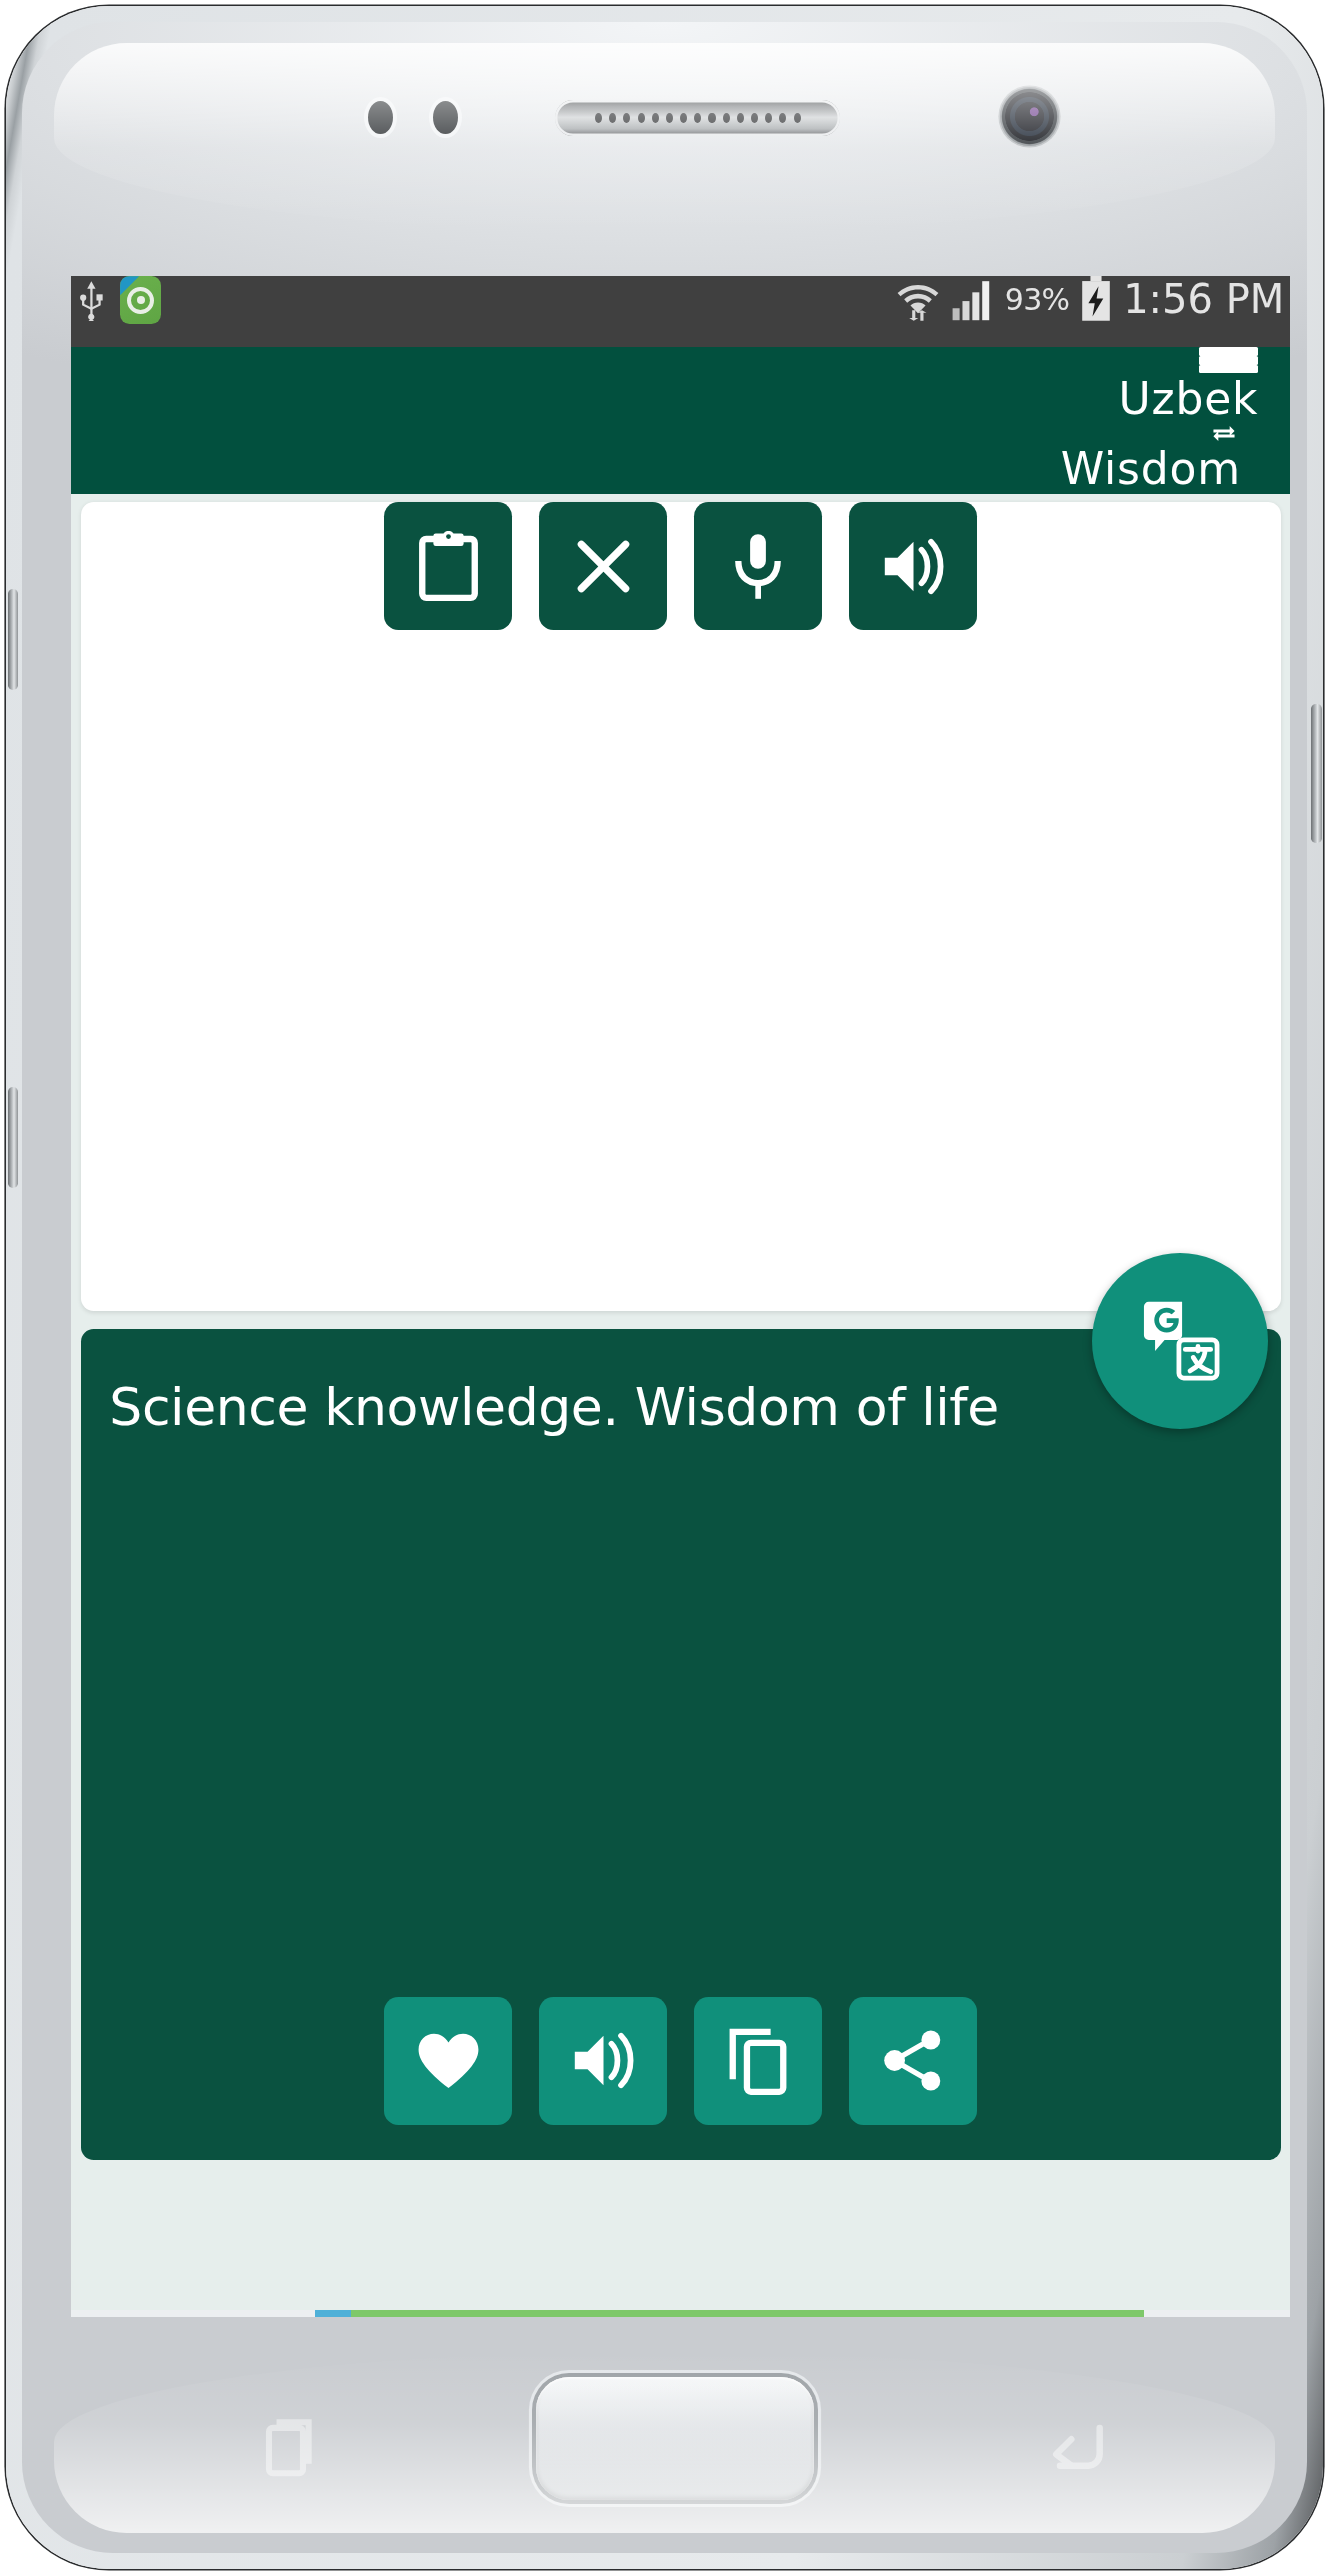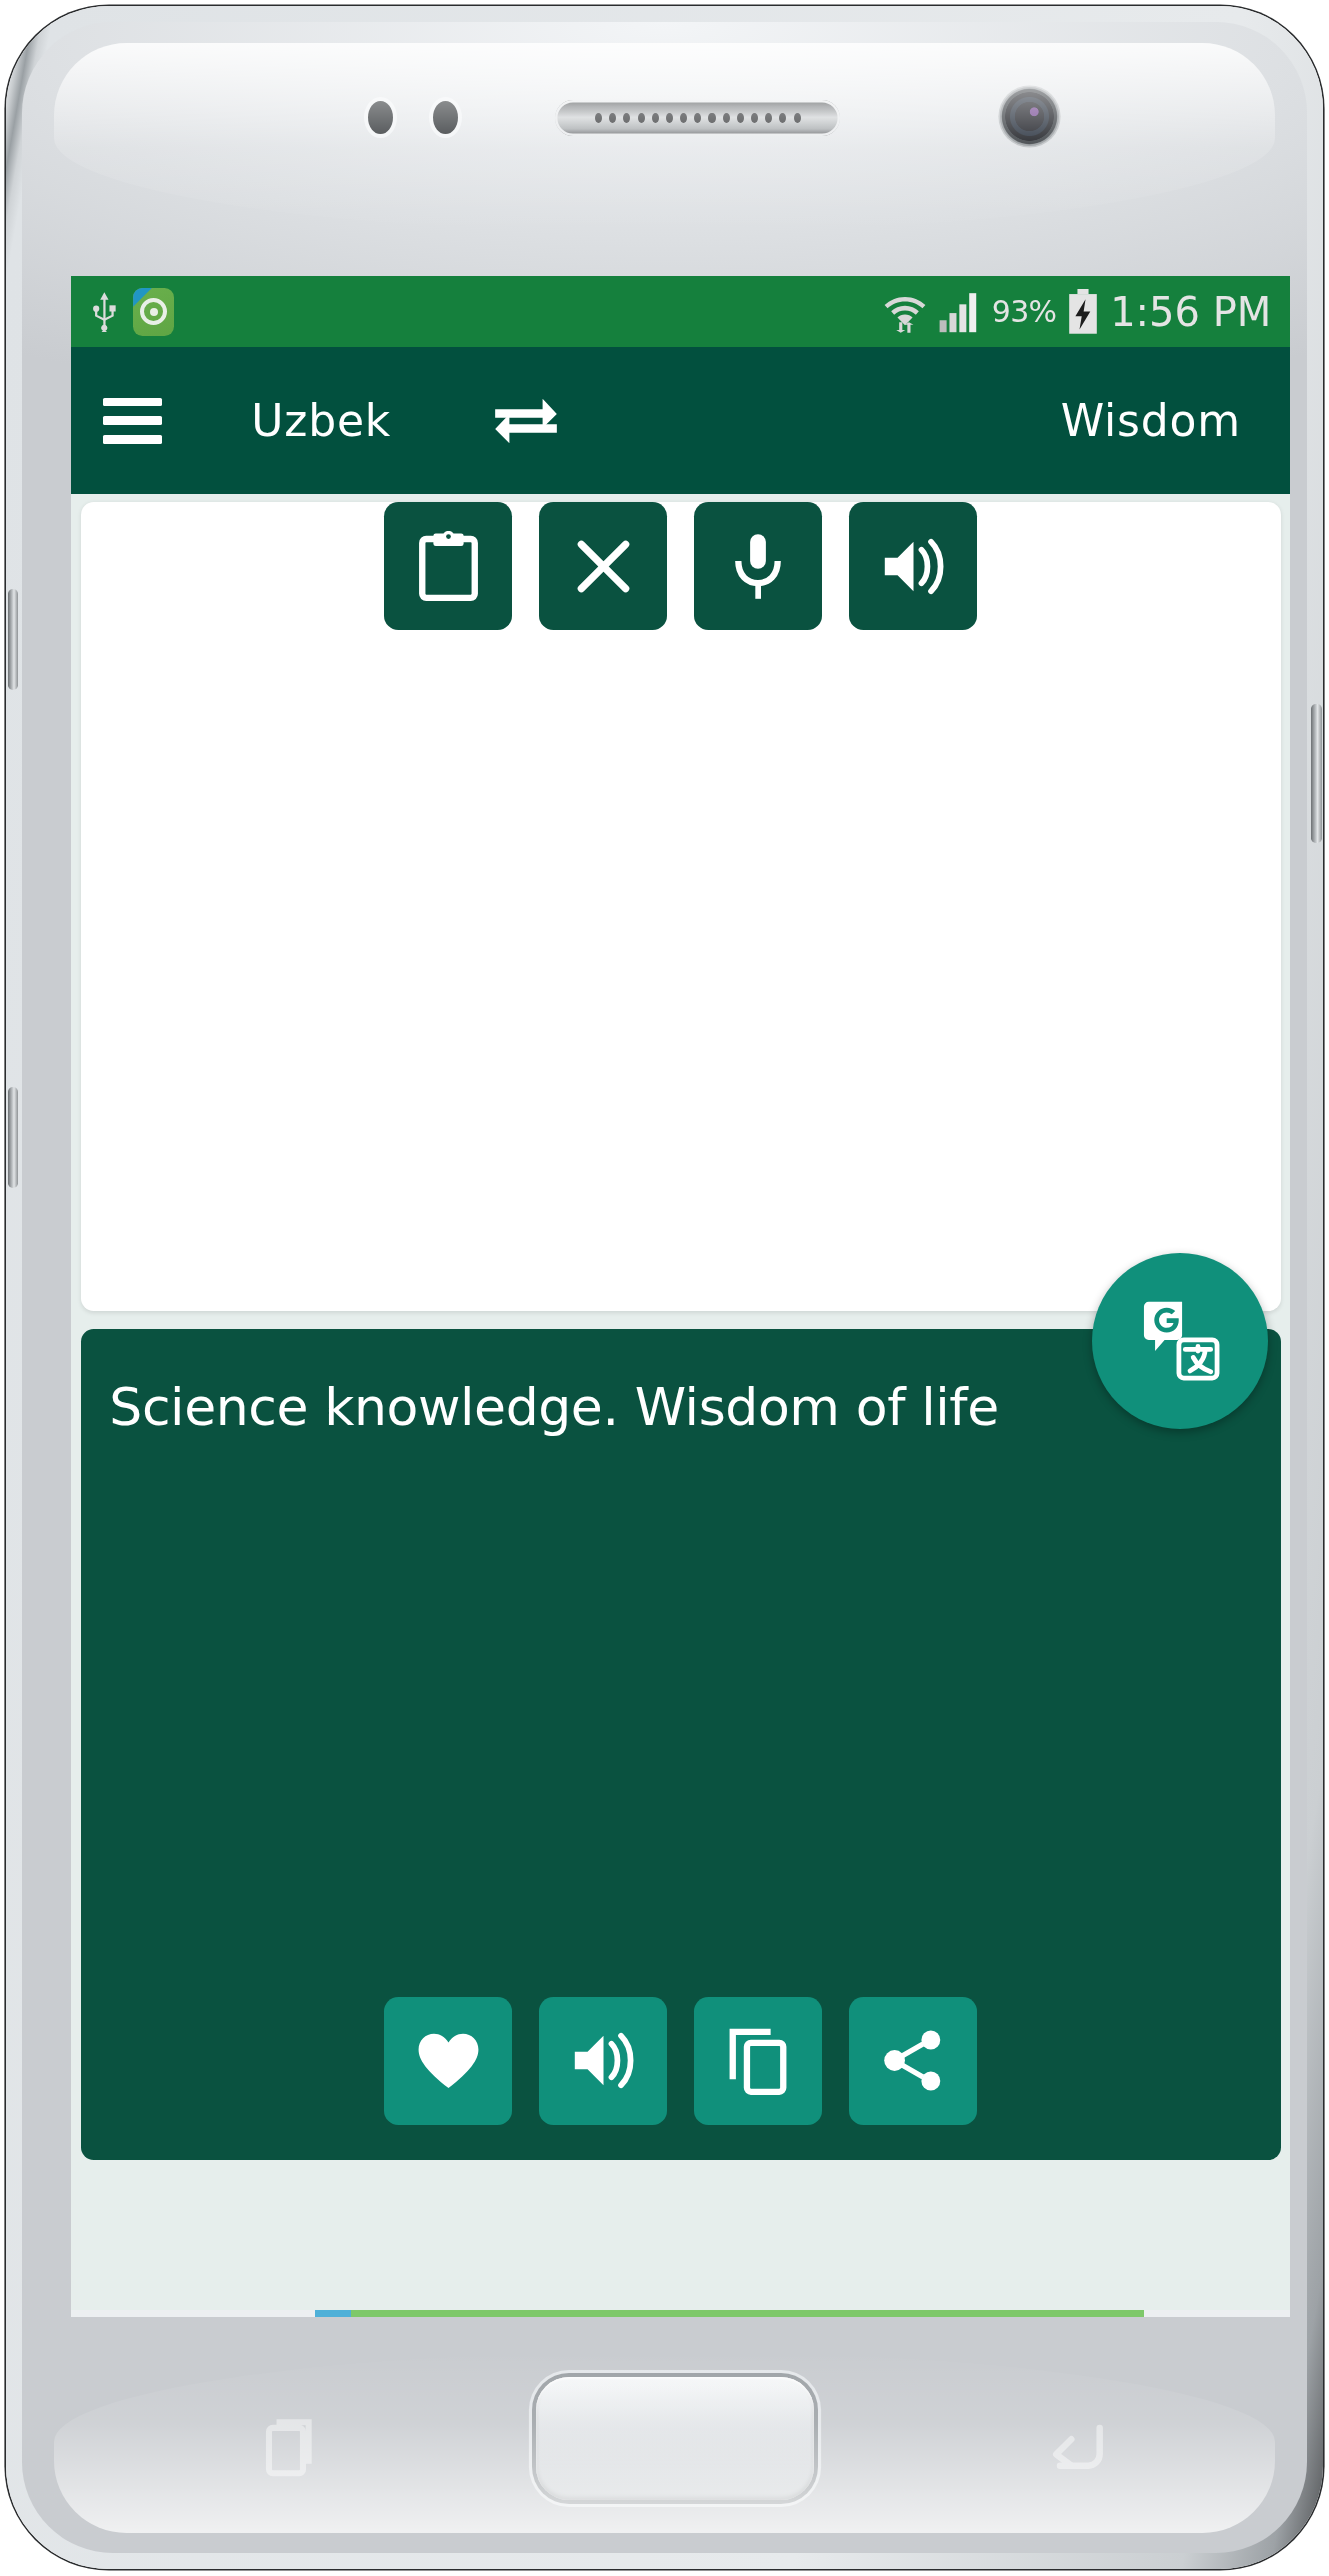--- a/index.html
+++ b/index.html
@@ -86,22 +86,22 @@
   #screen {
     position: absolute;
     left: 49px; top: 254px;
     width: 1219px; height: 2041px;
     background: #e6eeec;
     overflow: hidden;
   }
 
   
   #statusbar {
-    height: 71px; background: #15803d;
-    display: flex; align-items: center; padding: 0 19px;
+    height: 71px; background: #404040;
+    display: flex; align-items: flex-start; padding: 0 6px;
     color: #e4e4e4;
   }
   #status-left { display: flex; align-items: center; gap: 14.3px; }
   #status-right { margin-left: auto; display: flex; align-items: center; gap: 11px; }
   .usb-icon { width: 28.5px; height: 41px; }
   .appicon {
     width: 41px; height: 48px; border-radius: 9.5px;
     background: linear-gradient(160deg,#6ab04c 0%,#5fa544 100%);
     position: relative; overflow: hidden;
     display: flex; align-items: center; justify-content: center;
@@ -114,22 +114,23 @@
     width: 27px; height: 27px; border-radius: 50%;
     border: 4.8px solid #e9efe6; display:flex; align-items:center; justify-content:center;
   }
   .appicon-dot { width: 8px; height: 8px; border-radius: 50%; background: #e9efe6; }
   .batt-pct { font-size: 30px; letter-spacing: -0.8px; font-family: "DejaVu Sans", sans-serif; }
   .clock { font-size: 40px; letter-spacing: 0px; font-family: "DejaVu Sans", sans-serif; }
 
   
   #appbar {
     height: 147px; background: #02503e;
-    display: flex; align-items: center; color: #ffffff;
+    display: flex; align-items: flex-end; color: #ffffff;
     padding: 0 32px;
+    flex-direction: column;
   }
   #hamburger { width: 59px; height: 46px; display: flex; flex-direction: column; justify-content: space-between; cursor: pointer; }
   #hamburger span { display: block; height: 8.7px; background: #fff; border-radius: 1.6px; }
   .lang-btn {
     font-family: "DejaVu Sans", sans-serif;
     font-size: 44px; font-weight: 400; letter-spacing: 0.8px;
     color: #ffffff; white-space: nowrap; cursor: pointer;
   }
   #lang-source { margin-left: 89px; }
   #swap-btn { margin-left: 101px; width: 68px; height: 56px; cursor: pointer; }

